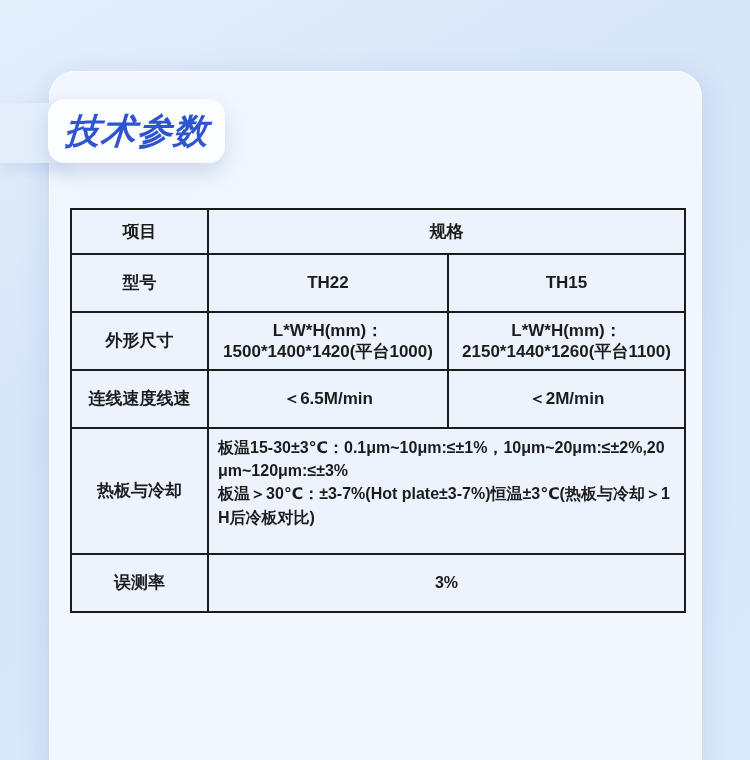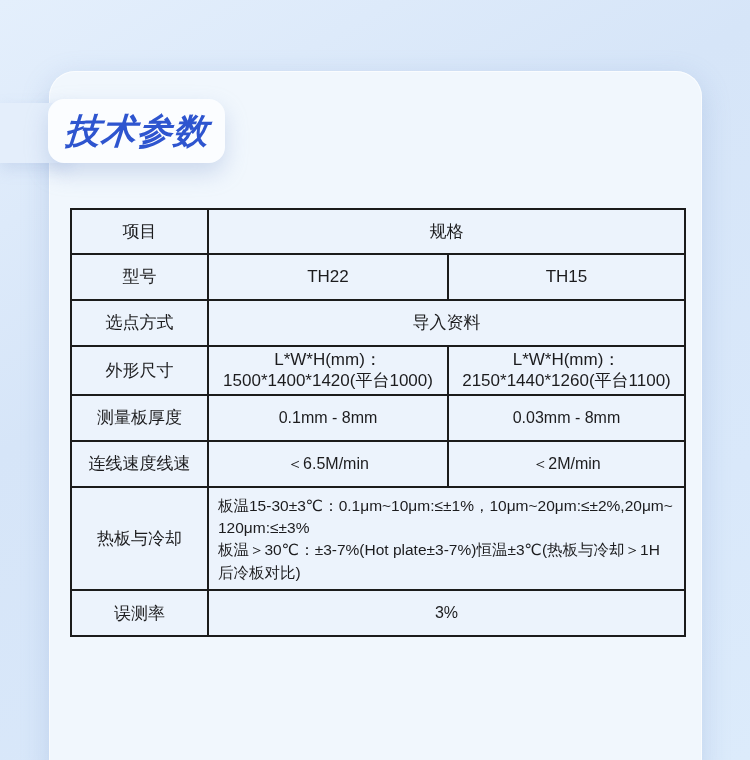--- a/index.html
+++ b/index.html
@@ -62,36 +62,36 @@
     table-layout: fixed;
   }
   .spec-table col.c1 { width: 137px; }
   .spec-table col.c2 { width: 240px; }
   .spec-table col.c3 { width: 237px; }
   .spec-table td {
     border: 2px solid #1b1b1b;
     background: #ecf3fc;
     color: #1c1c1e;
     font-size: 17px;
-    font-weight: 400;
+    font-weight: 700;
     text-align: center;
     vertical-align: middle;
     line-height: 1.25;
     padding: 2px 4px;
   }
-  .spec-table tr { height: 46px; }
+  .spec-table tr { height: 58px; }
   .spec-table tr:nth-child(1)  { height: 45px; }
   .spec-table tr:nth-child(10) { height: 95px; }
   .spec-table tr:nth-child(11) { height: 39px; }
   .spec-table tr:nth-child(5) td.val,
   .spec-table tr:nth-child(6) td.val,
   .spec-table tr:nth-child(8) td.val { font-size: 16px; }
   .spec-table td.left {
     text-align: left;
-    padding: 7px 10px 5px 9px;
+    padding: 7px 10px 24px 9px;
     font-size: 15.5px;
     line-height: 1.45;
     word-break: break-all;
   }
 </style>
 </head>
 <body>
 
 <div class="card"></div>
 
@@ -111,32 +111,23 @@
       <tr>
         <td class="lbl">项目</td>
         <td class="val" colspan="2">规格</td>
       </tr>
       <tr>
         <td class="lbl">型号</td>
         <td class="val">TH22</td>
         <td class="val">TH15</td>
       </tr>
       <tr>
-        <td class="lbl">选点方式</td>
-        <td class="val" colspan="2">导入资料</td>
-      </tr>
-      <tr>
         <td class="lbl">外形尺寸</td>
         <td class="val">L*W*H(mm)：<br>1500*1400*1420(平台1000)</td>
         <td class="val">L*W*H(mm)：<br>2150*1440*1260(平台1100)</td>
-      </tr>
-      <tr>
-        <td class="lbl">测量板厚度</td>
-        <td class="val">0.1mm - 8mm</td>
-        <td class="val">0.03mm - 8mm</td>
       </tr>
       <tr>
         <td class="lbl">连线速度线速</td>
         <td class="val">＜6.5M/min</td>
         <td class="val">＜2M/min</td>
       </tr>
       <tr>
         <td class="lbl">热板与冷却</td>
         <td class="val left" colspan="2">板温15-30±3℃：0.1μm~10μm:≤±1%，10μm~20μm:≤±2%,20μm~120μm:≤±3%<br>板温＞30℃：±3-7%(Hot plate±3-7%)恒温±3℃(热板与冷却＞1H后冷板对比)</td>
       </tr>

